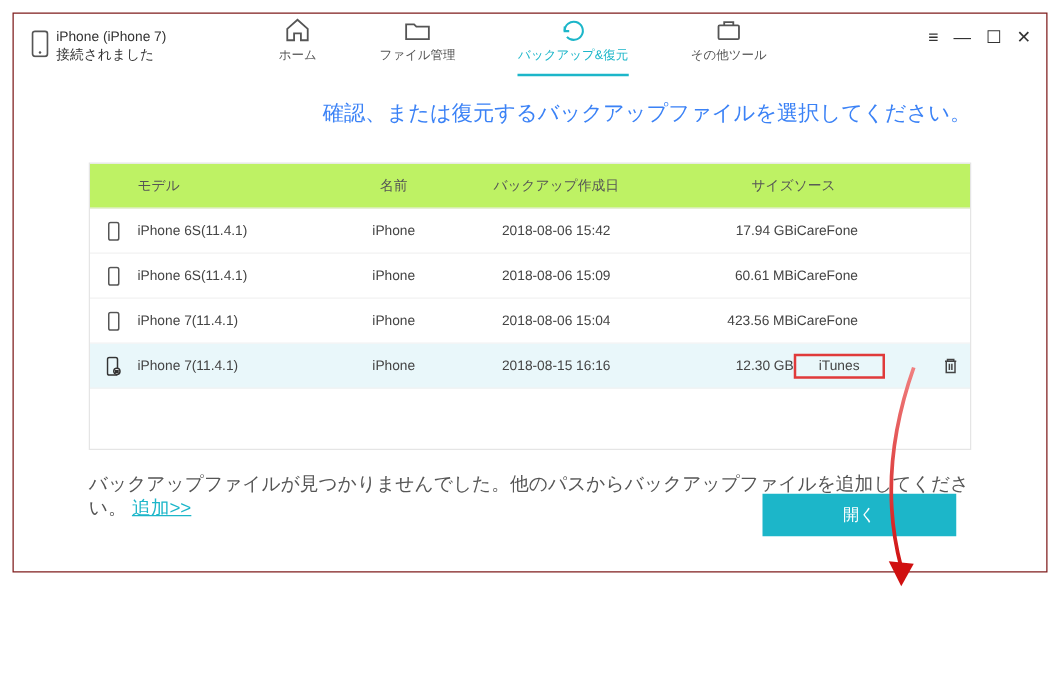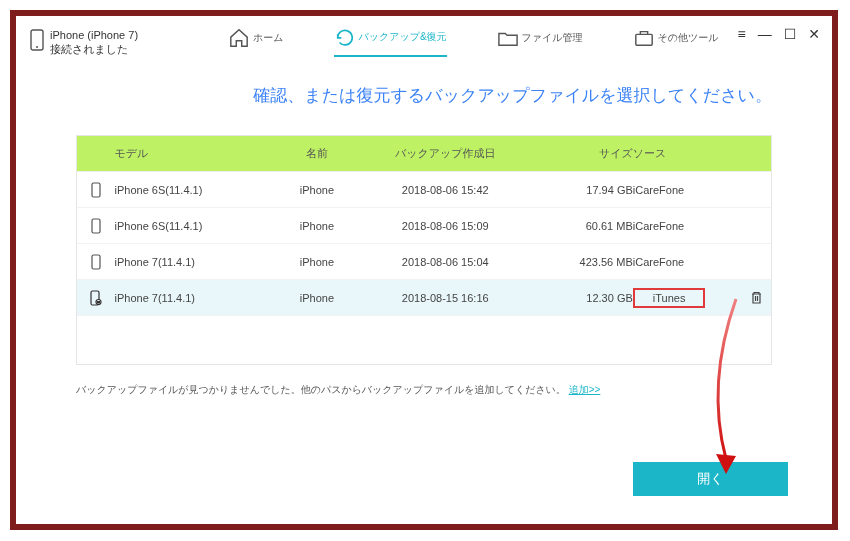--- a/index.html
+++ b/index.html
@@ -5,23 +5,23 @@
 * { margin: 0; padding: 0; box-sizing: border-box; }
 body {
   font-family: -apple-system, BlinkMacSystemFont, "Segoe UI", "Hiragino Sans", "Meiryo", sans-serif;
   background: #fff;
   width: 850px;
   height: 541px;
   overflow: hidden;
   position: relative;
 }
 .window {
-  border: 6px solid #7f1d1d;
+  border: 1px solid #7f1d1d;
   width: 828px;
-  height: 520px;
+  height: 448px;
   margin: 10px;
   position: relative;
   background: #fff;
 }
 .titlebar {
   display: flex;
   align-items: center;
   padding: 8px 14px 0 14px;
   height: 44px;
 }
@@ -32,21 +32,21 @@
   flex: 0 0 auto;
 }
 .device-text { font-size: 11px; line-height: 14px; color: #333; }
 .nav {
   display: flex;
   gap: 50px;
   margin-left: 90px;
 }
 .nav-item {
   display: flex;
-  flex-direction: row;
+  flex-direction: column;
   align-items: center;
   gap: 3px;
   cursor: pointer;
   padding-bottom: 8px;
   position: relative;
 }
 .nav-item.active { border-bottom: 2px solid #1cb6c9; }
 .nav-label { font-size: 10px; color: #555; }
 .nav-item.active .nav-label { color: #1cb6c9; }
 .nav-item.active svg { stroke: #1cb6c9; }
@@ -99,35 +99,35 @@
 .col-trash { width: 30px; display: flex; justify-content: center; }
 .highlight-box {
   display: inline-block;
   border: 2px solid #e03a3a;
   padding: 2px 18px;
 }
 .footer-area {
   margin-top: 18px;
 }
 .notfound {
-  font-size: 10px;
+  font-size: 15px;
   color: #555;
 }
 .notfound a { color: #1cb6c9; text-decoration: underline; cursor: pointer; }
 .create-link {
   display: inline-block;
   margin-top: 16px;
   font-size: 12px;
   color: #1cb6c9;
   text-decoration: underline;
   cursor: pointer;
 }
 .open-btn {
   position: absolute;
-  right: 44px;
+  right: 72px;
   bottom: 28px;
   width: 155px;
   height: 34px;
   background: #1cb6c9;
   color: #fff;
   font-size: 13px;
   border: none;
   cursor: pointer;
   display: flex;
   align-items: center;
@@ -161,32 +161,32 @@
       </div>
     </div>
 
     <div class="nav">
       <div class="nav-item">
         <svg width="22" height="20" viewBox="0 0 24 22" fill="none" stroke="#555" stroke-width="1.6">
             <path d="M3 10 L12 2 L21 10 V20 H15 V14 H9 V20 H3 Z"></path>
           </svg>
         <span class="nav-label">ホーム</span>
       </div>
+      <div class="nav-item">
+        <svg width="22" height="20" viewBox="0 0 24 22" fill="none" stroke="#555" stroke-width="1.6">
+            <path d="M2 6 H9 L11 8 H22 V19 H2 Z"></path>
+          </svg>
+        <span class="nav-label">ファイル管理</span>
+      </div>
       <div class="nav-item active">
         <svg width="22" height="20" viewBox="0 0 24 22" fill="none" stroke="#1cb6c9" stroke-width="1.8">
             <path d="M4 12 A8 8 0 1 1 6 17"></path>
             <path d="M4 8 L4 12 L8 12"></path>
           </svg>
         <span class="nav-label">バックアップ&amp;復元</span>
-      </div>
-      <div class="nav-item">
-        <svg width="22" height="20" viewBox="0 0 24 22" fill="none" stroke="#555" stroke-width="1.6">
-            <path d="M2 6 H9 L11 8 H22 V19 H2 Z"></path>
-          </svg>
-        <span class="nav-label">ファイル管理</span>
       </div>
       <div class="nav-item">
         <svg width="22" height="20" viewBox="0 0 24 22" fill="none" stroke="#555" stroke-width="1.6">
             <rect x="3" y="7" width="18" height="12" rx="1"></rect>
             <path d="M8 7 V4 H16 V7"></path>
           </svg>
         <span class="nav-label">その他ツール</span>
       </div>
     </div>
 

